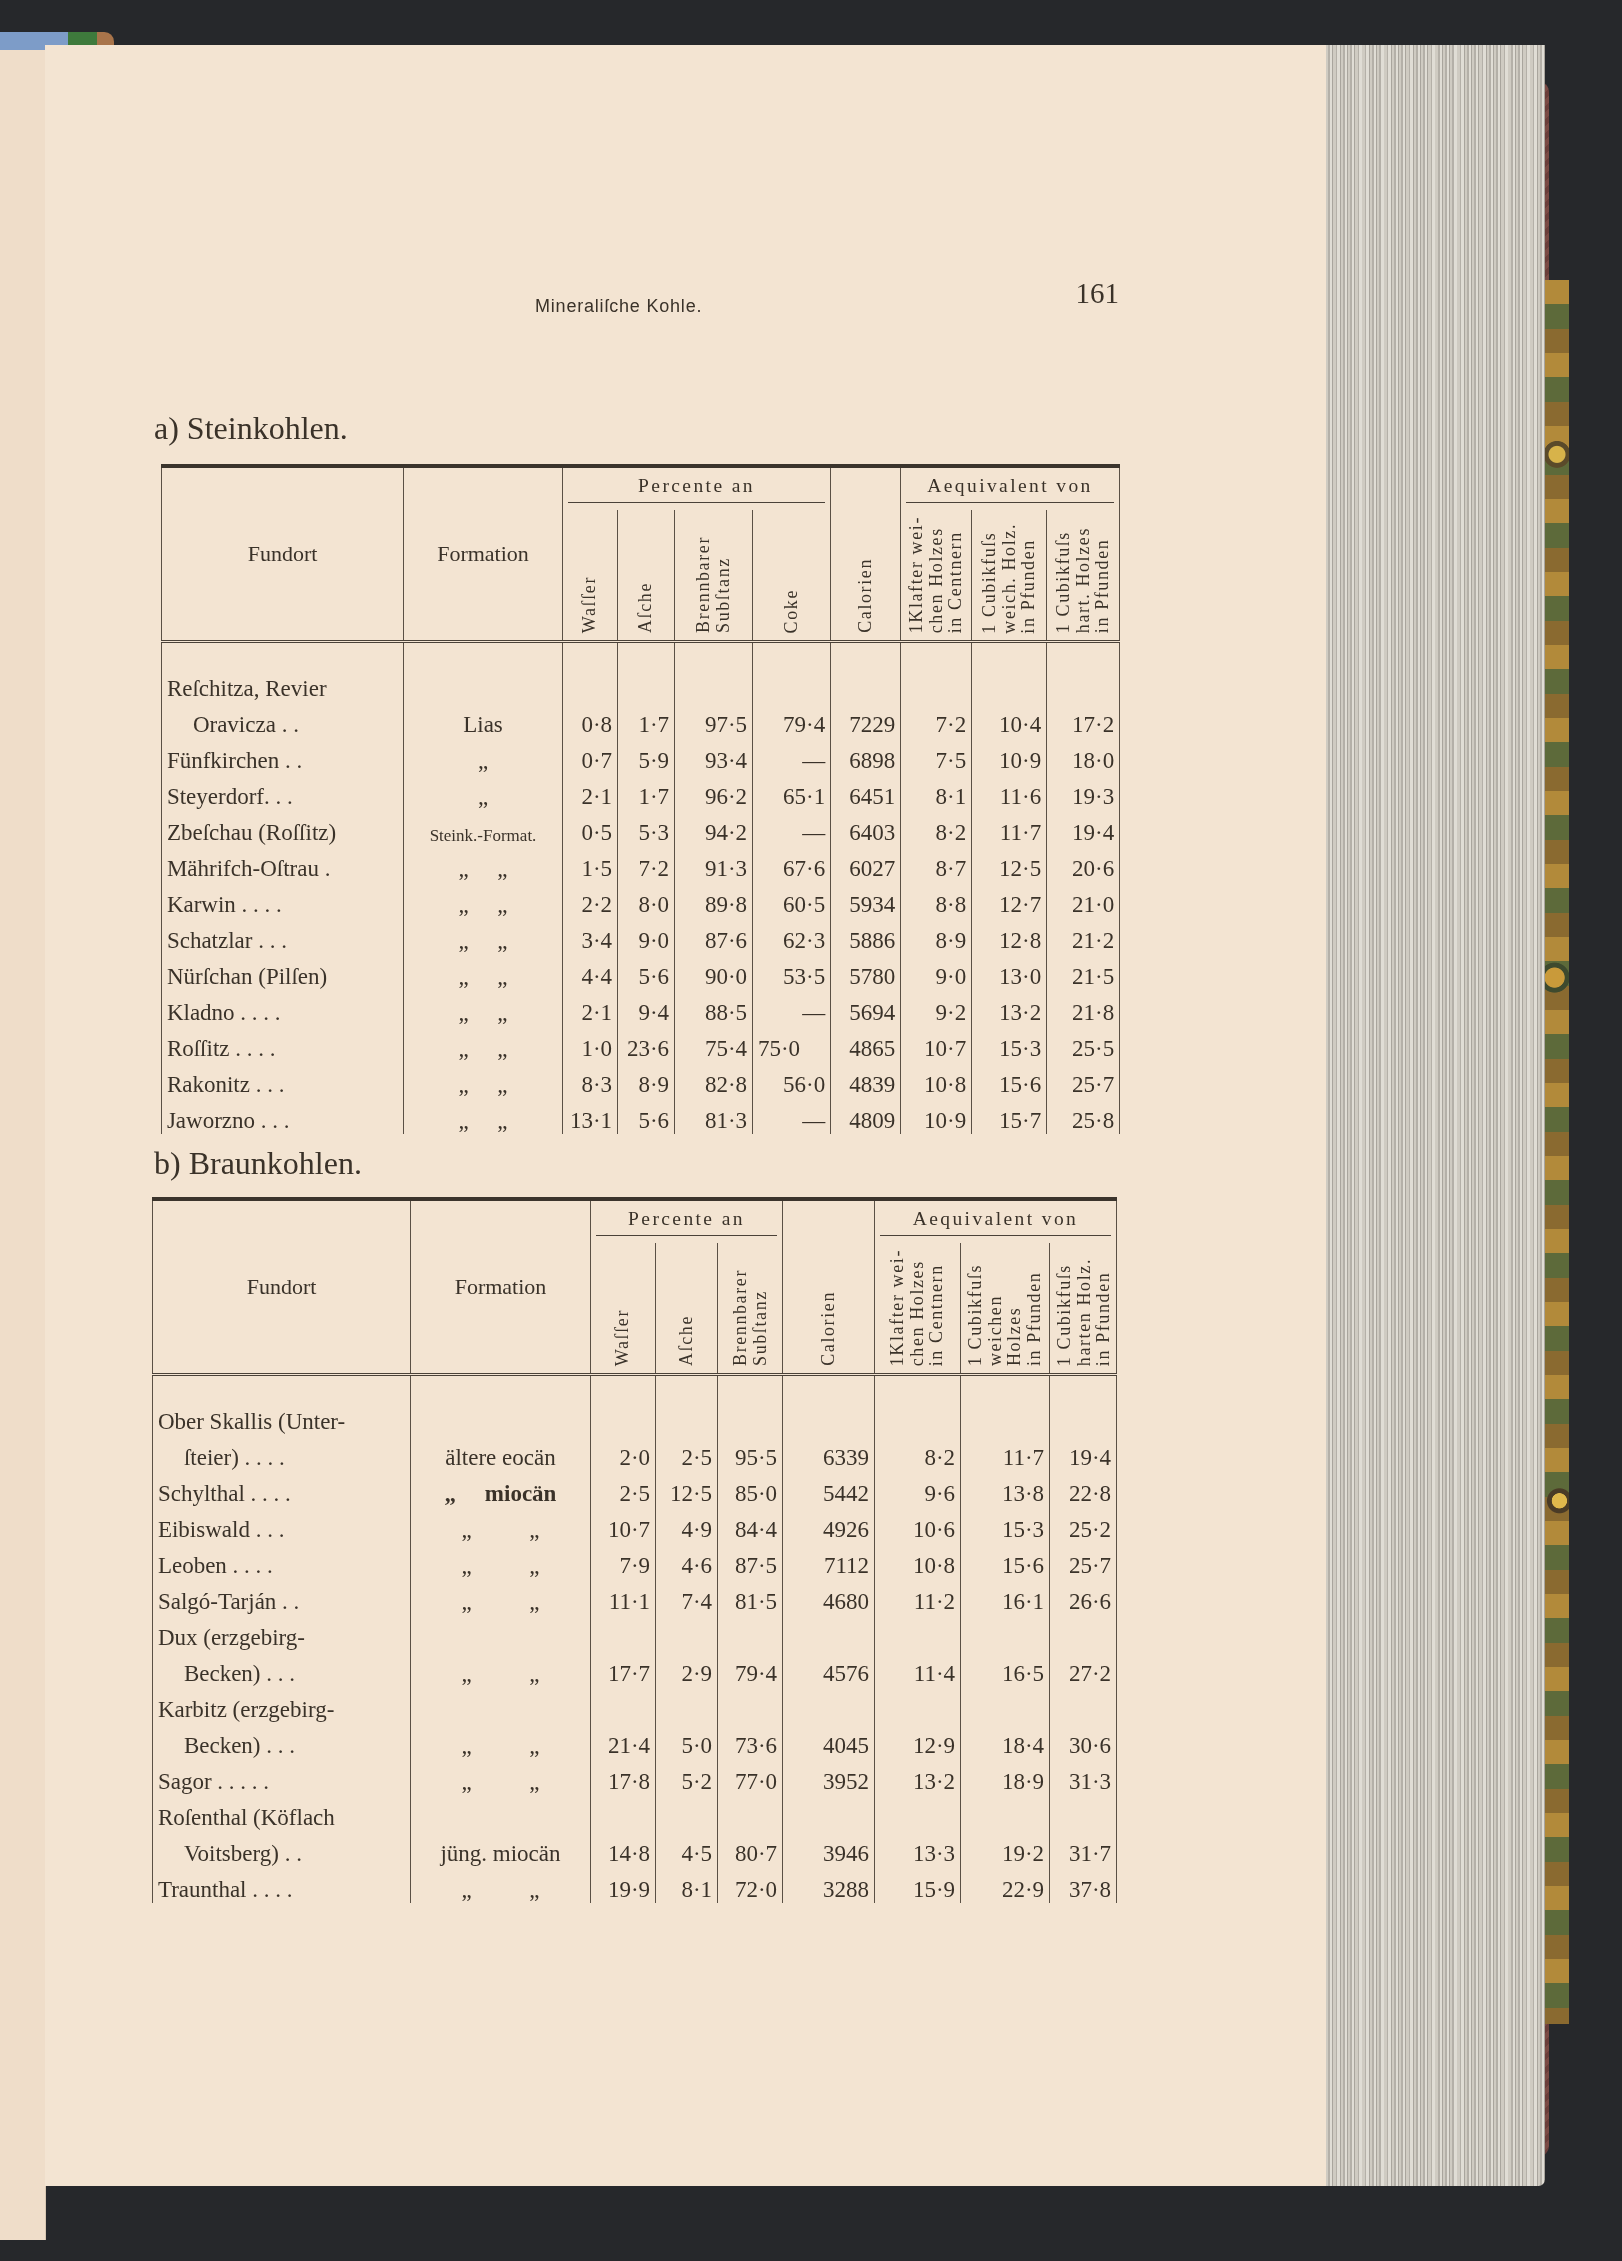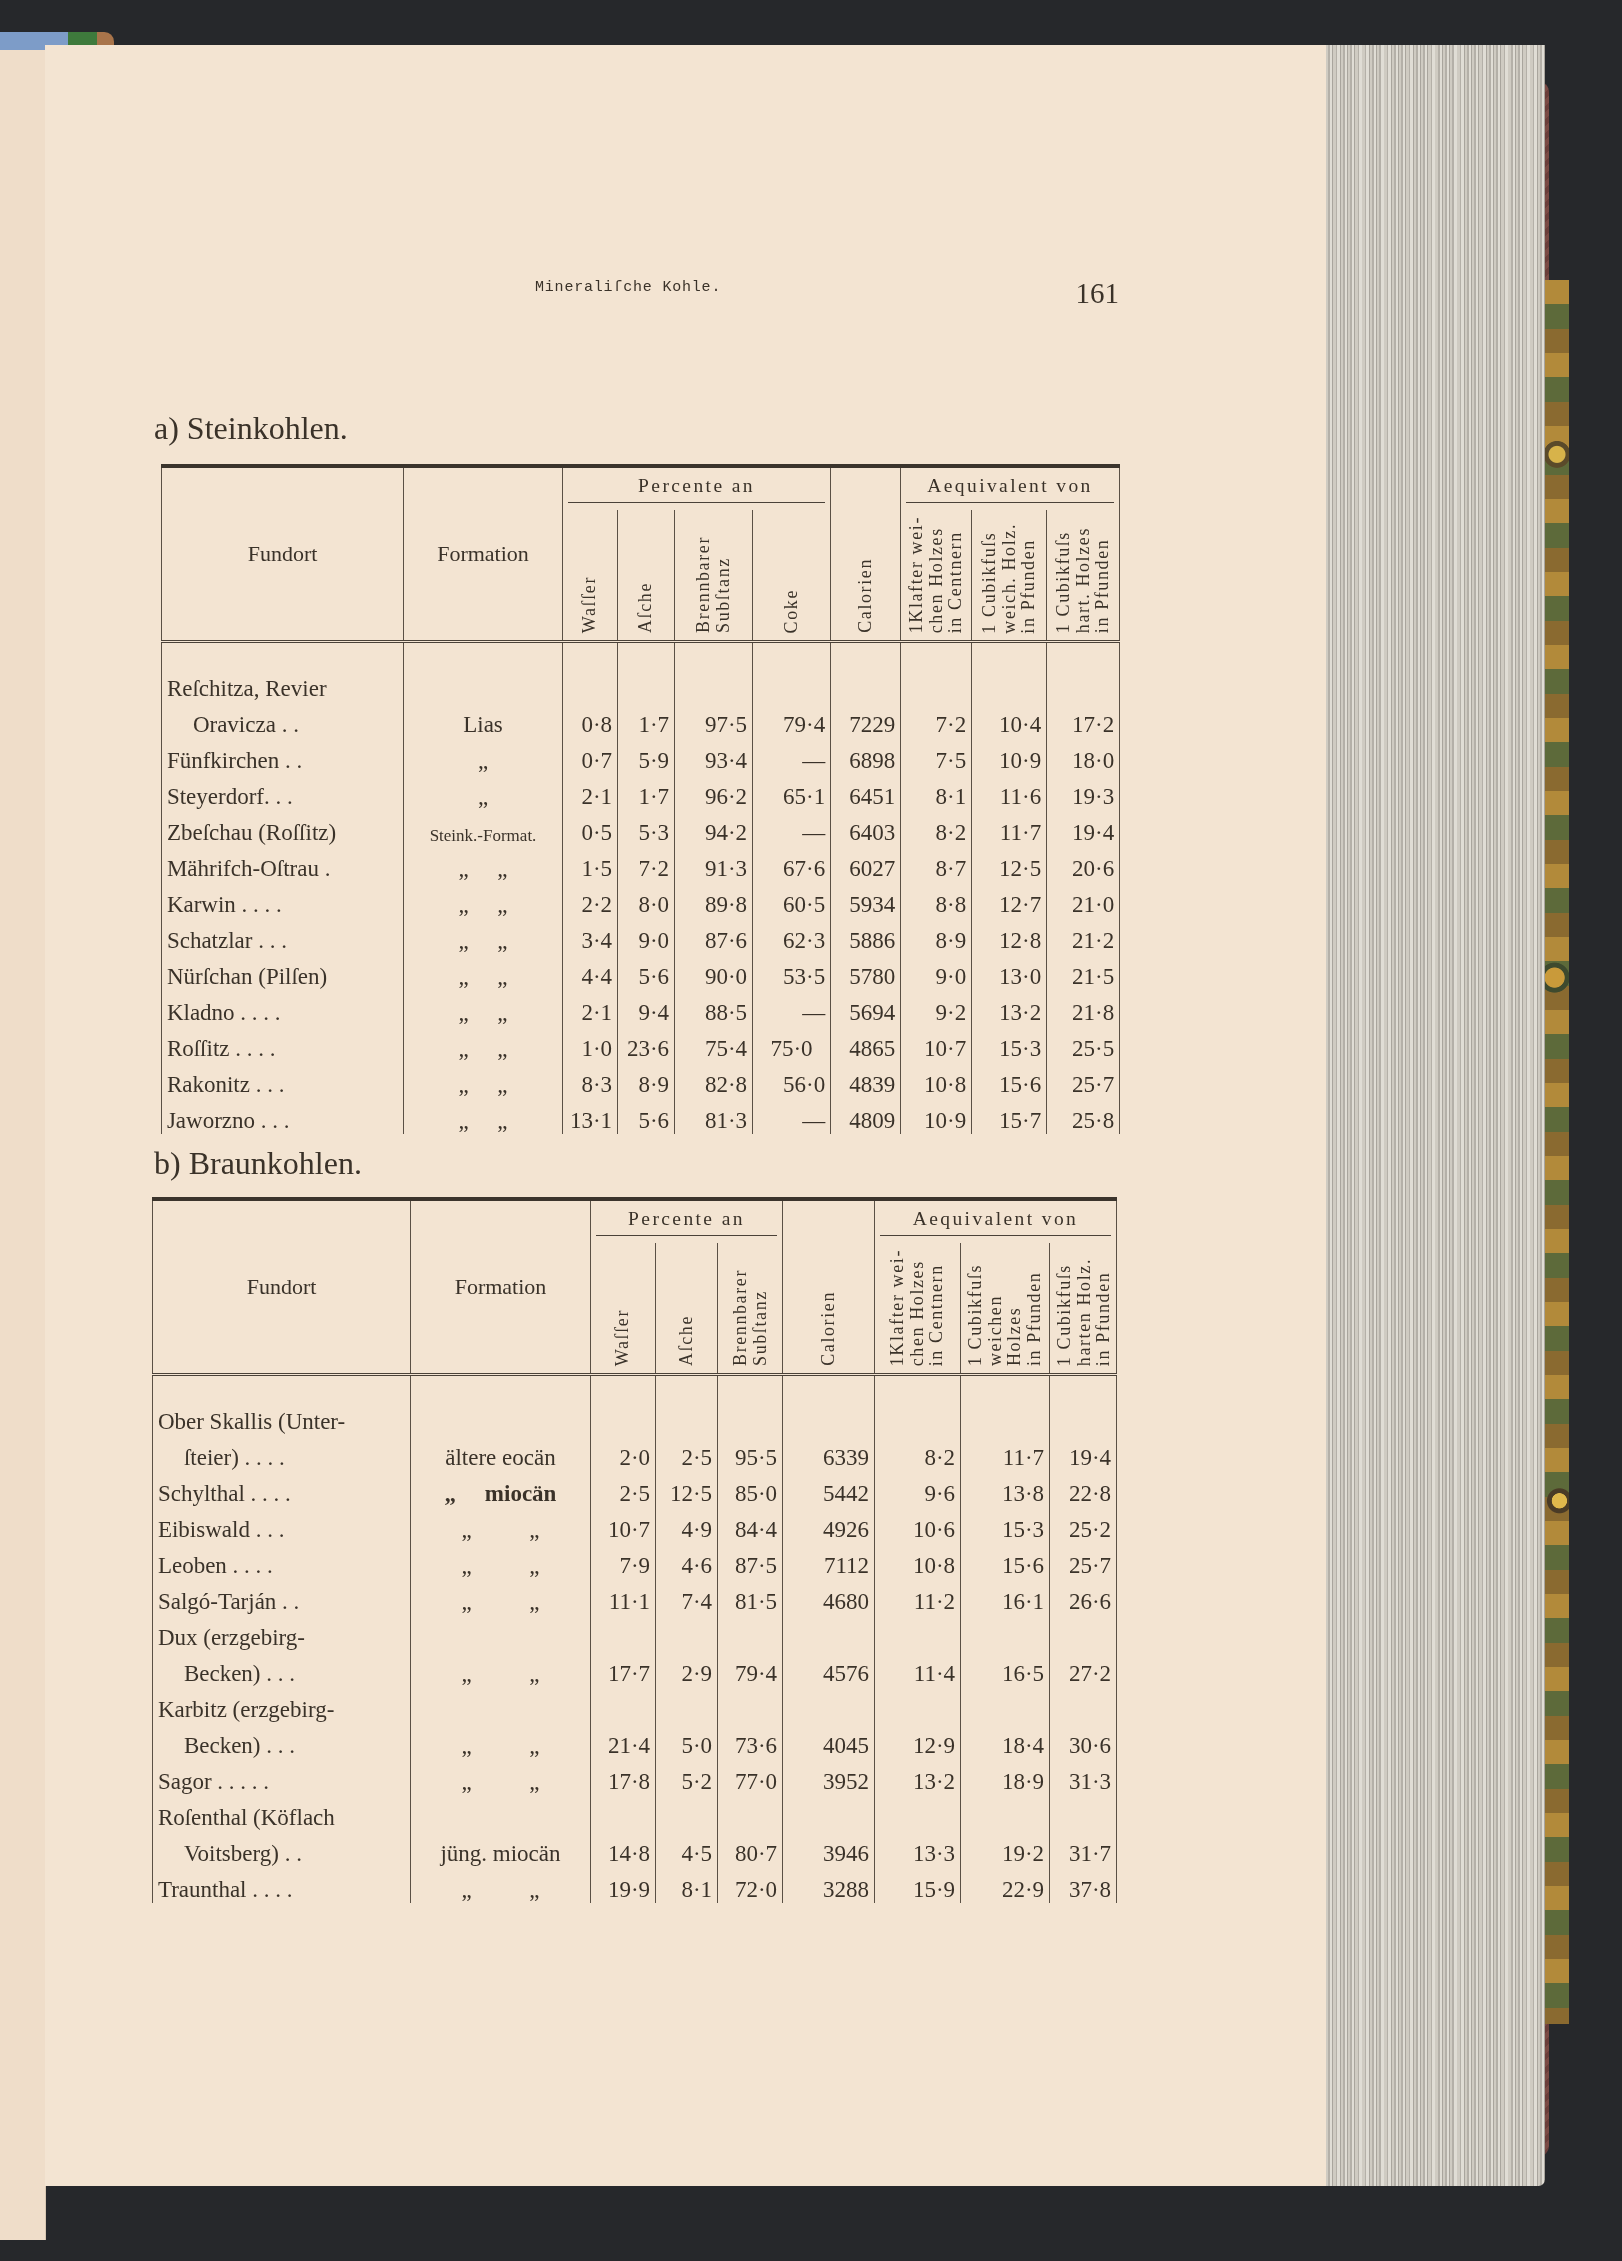--- a/index.html
+++ b/index.html
@@ -39,22 +39,22 @@
     }
     .page {
       position: absolute; left: 45px; top: 45px; width: 1281px; height: 2141px;
       background: #f3e4d2;
     }
     
     .running-head {
       position: absolute; left: 162px; top: 277px; width: 957px; height: 41px;
     }
     .running-title {
-      position: absolute; left: 373px; top: 2px; font-size: 15px; letter-spacing: 0.8px;
-      font-family: Liberation Mono, monospace;
+      position: absolute; left: 373px; top: 19px; font-size: 18px; letter-spacing: 0.8px;
+      font-family: Liberation Sans, sans-serif;
     }
     .page-number {
       position: absolute; right: 0; top: 0; font-size: 29px;
       font-family: "Liberation Serif", serif;
     }
     .main-title {
       position: absolute; left: 154px; top: 334px; width: 973px; text-align: center;
       font-family: "Liberation Serif", serif; font-size: 32px; line-height: 37px;
     }
     .section-title {
@@ -303,21 +303,21 @@
         <td class="num">9·2</td>
         <td class="num">13·2</td>
         <td class="num last">21·8</td>
       </tr>
       <tr>
         <td class="fundort"><span>Roſſitz  .  .  .  .</span></td>
         <td class="formation" style="white-space: pre;">„     „</td>
         <td class="num">1·0</td>
         <td class="num">23·6</td>
         <td class="num">75·4</td>
-        <td class="num" style="text-align: center;">75·0</td>
+        <td class="num" style="text-align: left;">75·0</td>
         <td class="num">4865</td>
         <td class="num">10·7</td>
         <td class="num">15·3</td>
         <td class="num last">25·5</td>
       </tr>
       <tr>
         <td class="fundort"><span>Rakonitz  .  .  .</span></td>
         <td class="formation" style="white-space: pre;">„     „</td>
         <td class="num">8·3</td>
         <td class="num">8·9</td>

